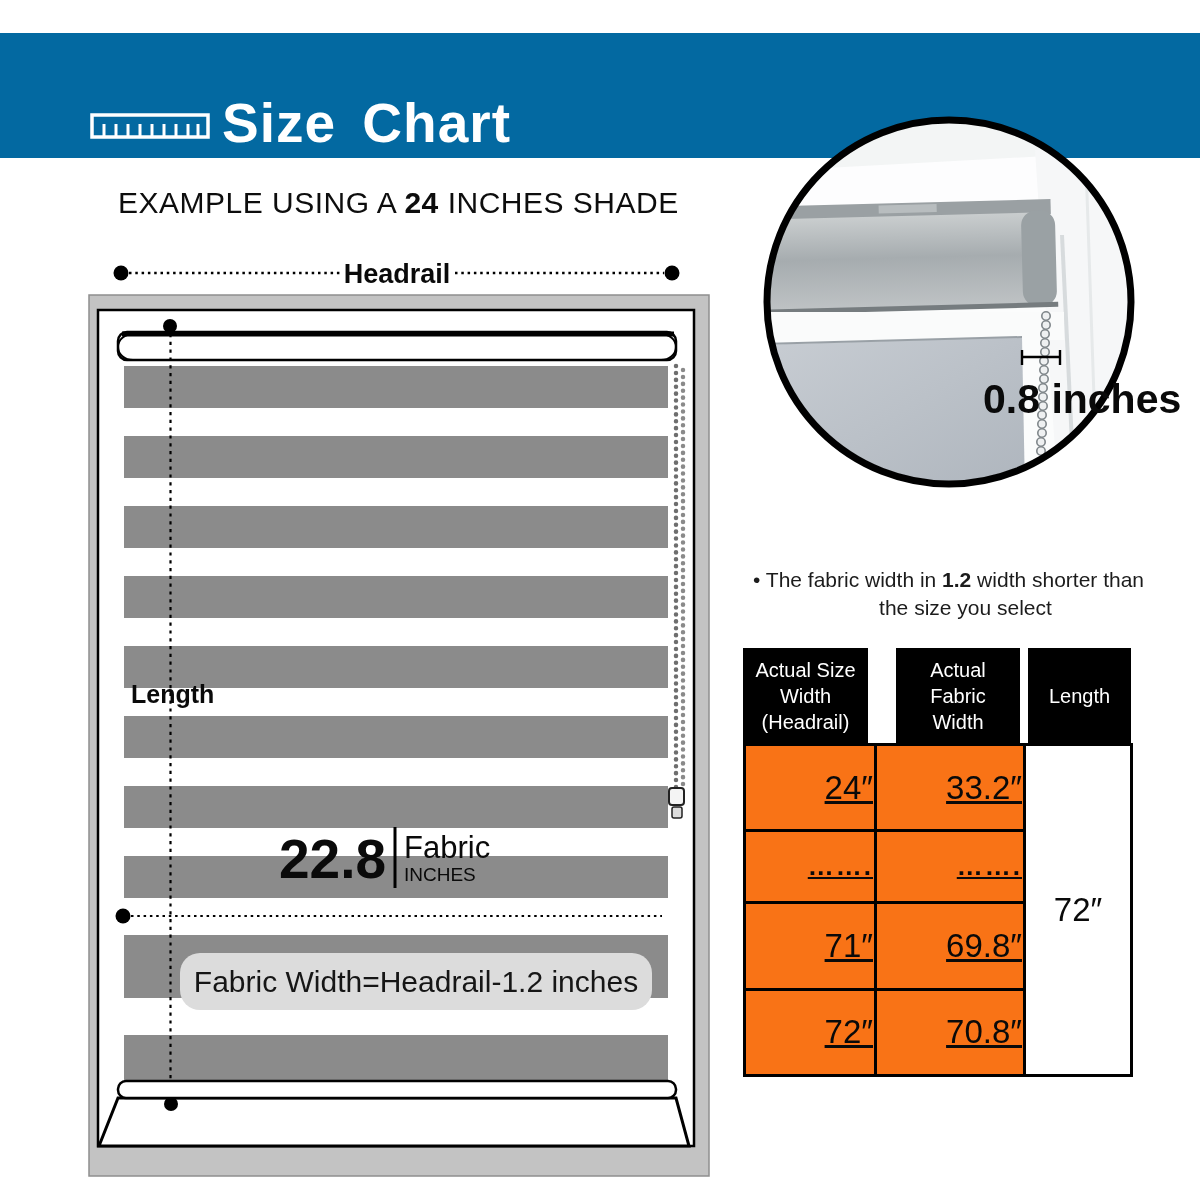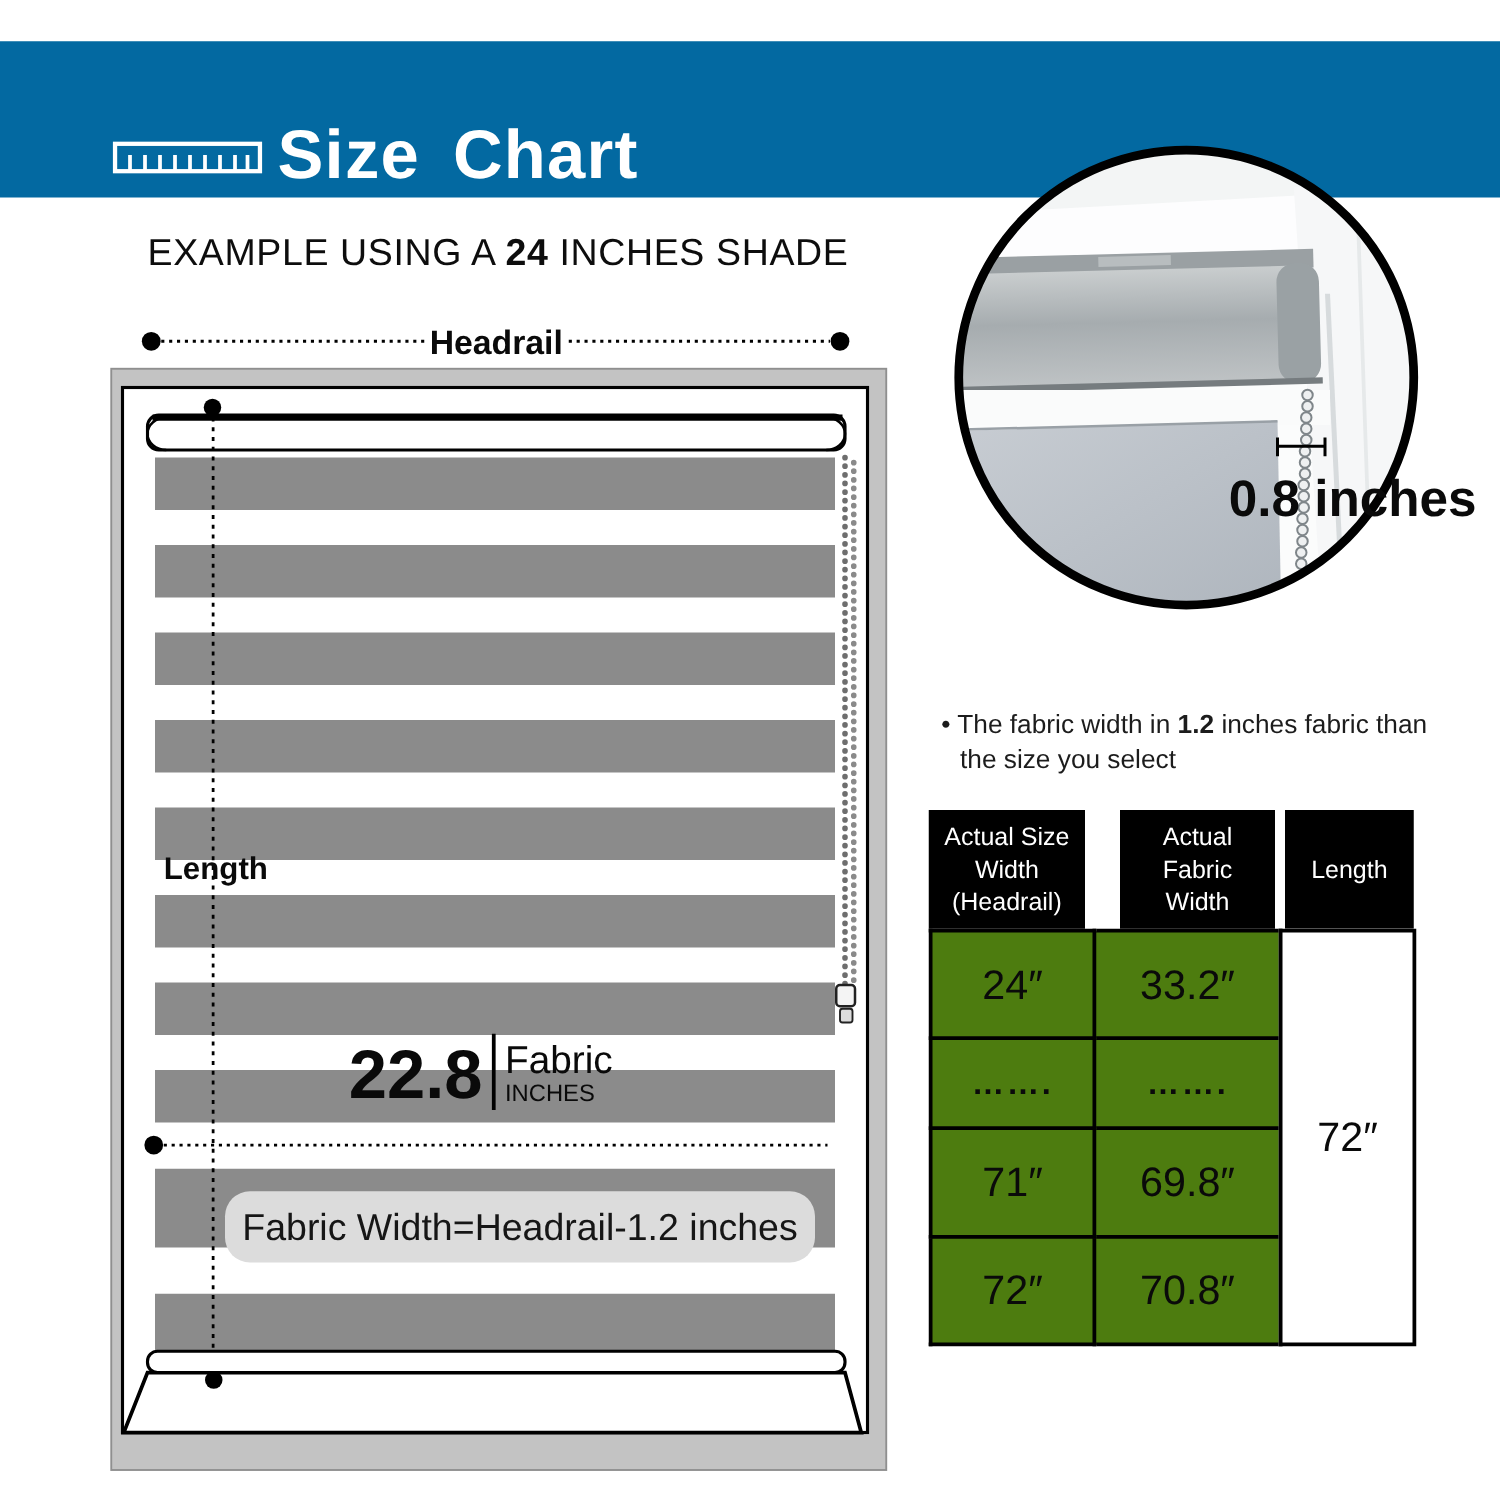--- a/index.html
+++ b/index.html
@@ -18,28 +18,28 @@
   .t-dim{font-size:27px;font-weight:600;}
   .t-len{font-size:25px;font-weight:600;}
   .t-big{font-size:55px;font-weight:700;}
   .t-fab{font-size:31px;}
   .t-inch{font-size:19px;}
   .t-pill{font-size:30px;fill:#161616;}
   .t-meas{font-size:41px;font-weight:700;}
   
   .note{position:absolute;left:753px;top:566px;width:410px;font-size:21px;color:#1c1c1c;line-height:28px;}
   .note .hl{font-weight:700;}
-  .note-line2{padding-left:15px;}
+  .note-line2{padding-left:15px;text-align:center;}
   
   .th-cell{position:absolute;background:#000;color:#fff;font-size:20px;line-height:26px;
         display:flex;align-items:center;justify-content:center;text-align:center;padding:0 6px;box-sizing:border-box;}
   .body-table{position:absolute;left:743px;top:743px;width:283px;height:334px;
         border-collapse:collapse;table-layout:fixed;}
-  .body-table td{border:3px solid #000;text-align:center;vertical-align:middle;
-        font-size:33px;color:#0a0a0a;background:#4d7c0f;}
+  .body-table td{border:3px solid #000;text-align:right;vertical-align:middle;
+        font-size:33px;color:#0a0a0a;background:#f97316;text-decoration:underline;}
   .dots-row td{font-size:26px;letter-spacing:2px;font-weight:700;}
   .length-cell{position:absolute;left:1023px;top:743px;width:110px;height:334px;border:3px solid #000;
         box-sizing:border-box;display:flex;align-items:center;justify-content:center;
         font-size:33px;color:#0a0a0a;background:#fff;}
   .abs{position:absolute;}
 </style>
 </head>
 <body>
 
 <div class="page">
@@ -192,21 +192,21 @@
     <g stroke="#000" stroke-width="2.4">
       <line x1="1022" y1="350" x2="1022" y2="365"></line>
       <line x1="1022" y1="357" x2="1060" y2="357"></line>
       <line x1="1060" y1="350" x2="1060" y2="365"></line>
     </g>
     <circle cx="949" cy="302" r="182" fill="none" stroke="#000" stroke-width="7"></circle>
     <text class="t-meas" x="983" y="413">0.8 inches</text>
   </svg>
 
   <div class="note">
-    <div><span>•</span> <span>The fabric width in </span><span class="hl">1.2</span><span> inches fabric than</span></div>
+    <div><span>•</span> <span>The fabric width in </span><span class="hl">1.2</span><span> width shorter than</span></div>
     <div class="note-line2">the size you select</div>
   </div>
 
   <div class="th-cell" style="left:743px;top:648px;width:125px;height:95px;">Actual Size Width (Headrail)</div>
   <div class="th-cell" style="left:896px;top:648px;width:124px;height:95px;">Actual Fabric Width</div>
   <div class="th-cell" style="left:1028px;top:648px;width:103px;height:95px;">Length</div>
 
   <table class="body-table">
     <tbody>
         <tr>

